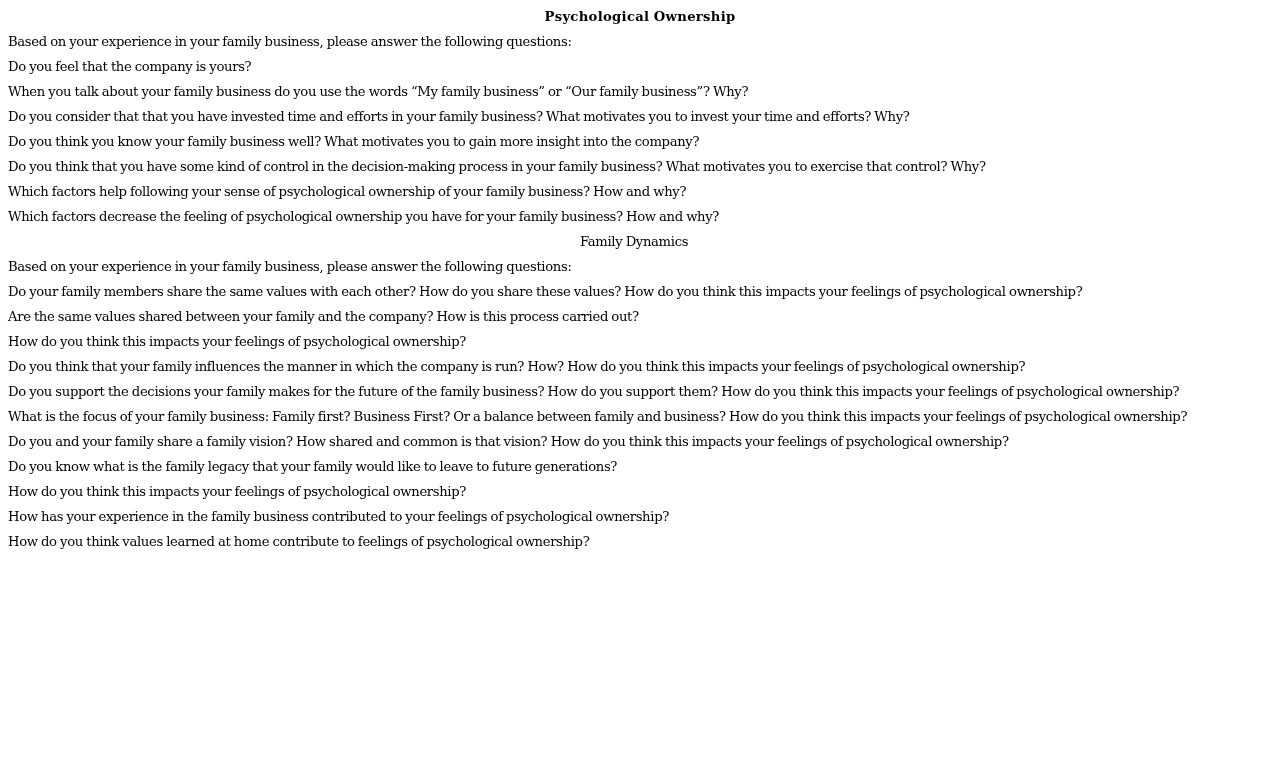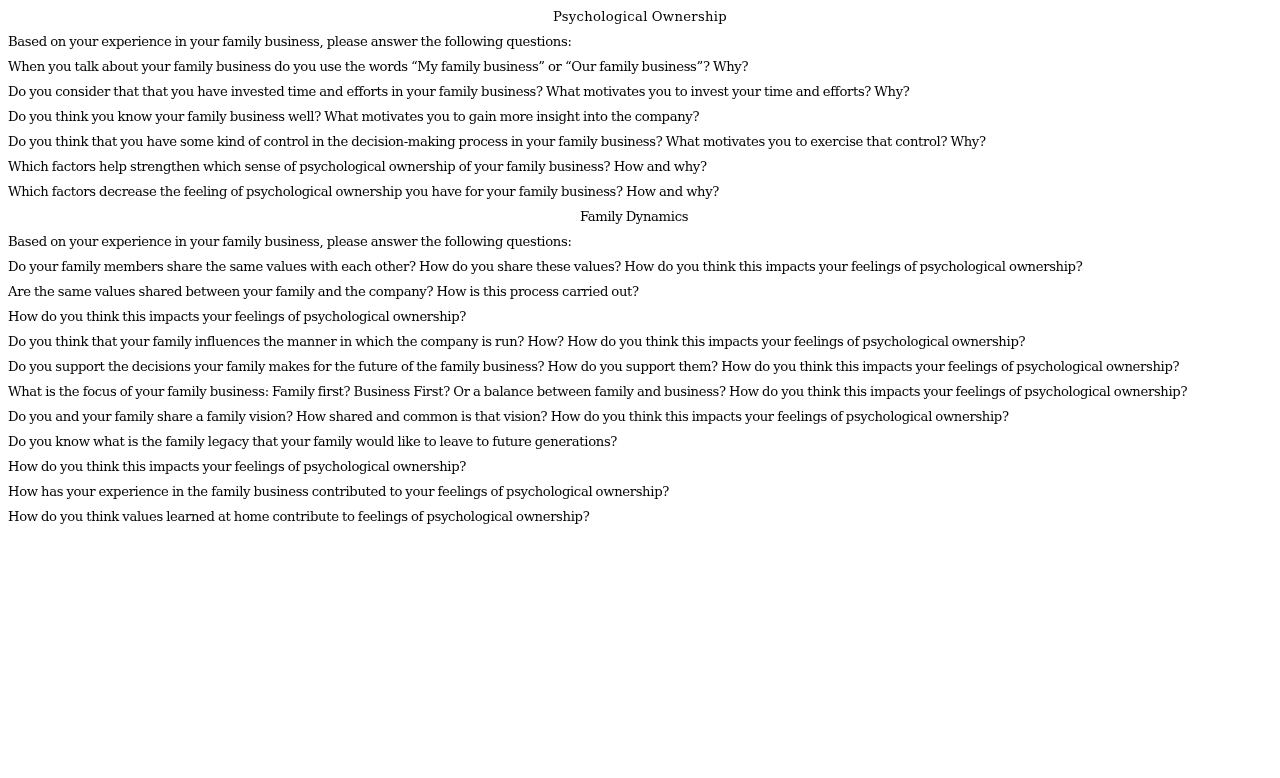--- a/index.html
+++ b/index.html
@@ -23,41 +23,42 @@
       top: 4px;
       width: 1272px;
     }
     .line {
       height: 25px;
       line-height: 25px;
       white-space: nowrap;
     }
     .heading-bold {
       text-align: center;
-      font-weight: normal;
+      font-weight: bold;
       letter-spacing: 0.3px;
       padding-right: 8px;
     }
     .heading-plain {
       text-align: center;
       padding-right: 20px;
     }
   </style>
 </head>
 <body>
 
 <div class="doc">
   <section>
     <div class="line heading-bold">Psychological Ownership</div>
     <div class="line">Based on your experience in your family business, please answer the following questions:</div>
+    <div class="line">Do you feel that the company is yours?</div>
     <div class="line">When you talk about your family business do you use the words “My family business” or “Our family business”? Why?</div>
     <div class="line">Do you consider that that you have invested time and efforts in your family business? What motivates you to invest your time and efforts? Why?</div>
     <div class="line">Do you think you know your family business well? What motivates you to gain more insight into the company?</div>
     <div class="line">Do you think that you have some kind of control in the decision-making process in your family business? What motivates you to exercise that control? Why?</div>
-    <div class="line">Which factors help strengthen which sense of psychological ownership of your family business? How and why?</div>
+    <div class="line">Which factors help following your sense of psychological ownership of your family business? How and why?</div>
     <div class="line">Which factors decrease the feeling of psychological ownership you have for your family business? How and why?</div>
   </section>
   <section>
     <div class="line heading-plain">Family Dynamics</div>
     <div class="line">Based on your experience in your family business, please answer the following questions:</div>
     <div class="line">Do your family members share the same values with each other? How do you share these values? How do you think this impacts your feelings of psychological ownership?</div>
     <div class="line">Are the same values shared between your family and the company? How is this process carried out?</div>
     <div class="line">How do you think this impacts your feelings of psychological ownership?</div>
     <div class="line">Do you think that your family influences the manner in which the company is run? How? How do you think this impacts your feelings of psychological ownership?</div>
     <div class="line">Do you support the decisions your family makes for the future of the family business? How do you support them? How do you think this impacts your feelings of psychological ownership?</div>

